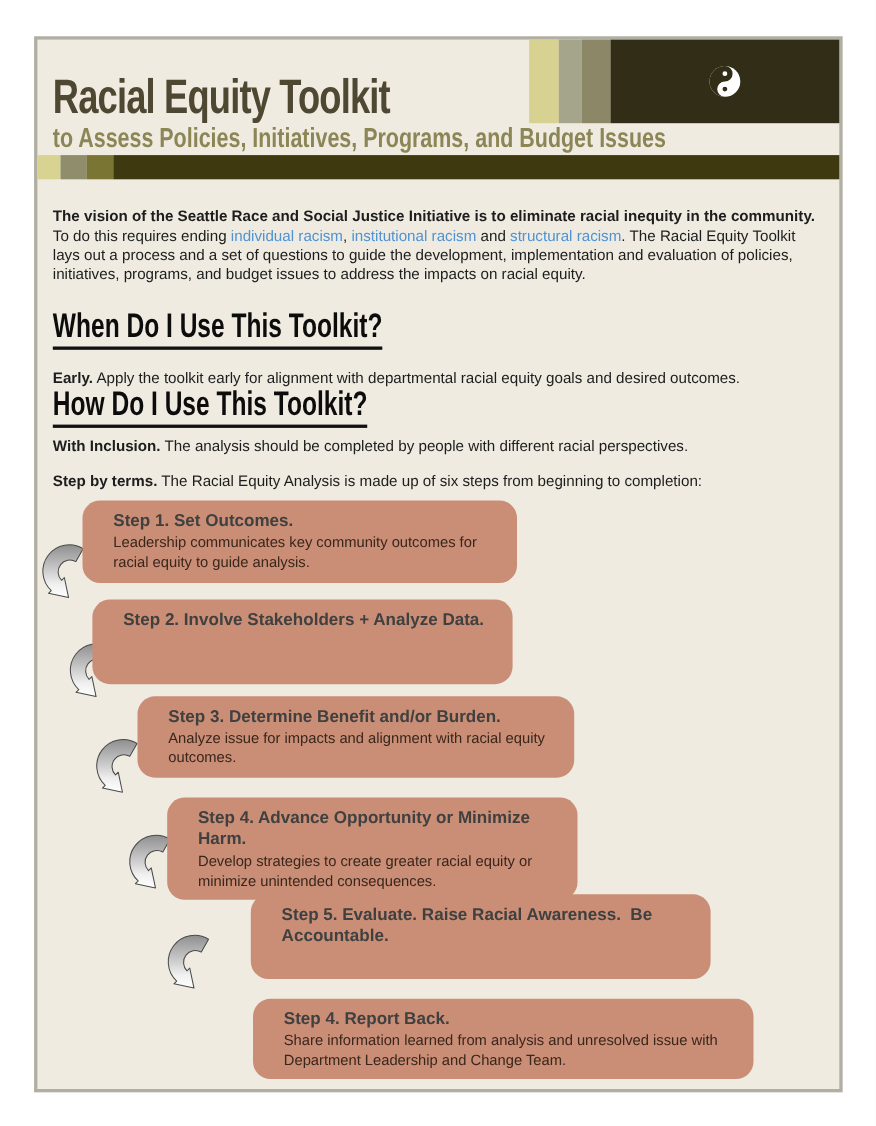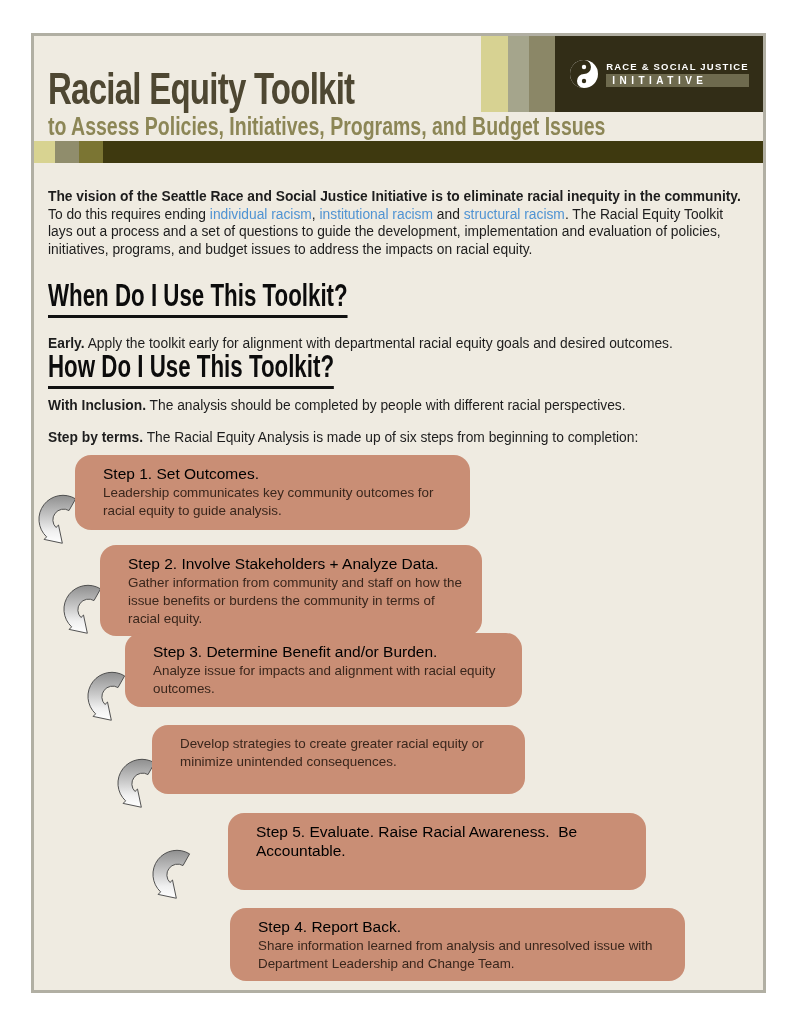--- a/index.html
+++ b/index.html
@@ -30,21 +30,21 @@
   .st-dark  { flex:1; height:22px; background:#3e390f; }
   
   .para { position:absolute; left:14px; width:702px; font-size:13.8px; line-height:17.6px; color:#1d1d1d; }
   .para a { color:#4f93d3; text-decoration:none; cursor:pointer; }
   .sec-heading { position:absolute; left:14px; white-space:nowrap; }
   .sec-heading span { display:inline-block; font-size:31px; font-weight:bold; color:#0c0c0c;
                       transform:scaleX(0.72); transform-origin:left;
                       border-bottom:3px solid #111; padding-bottom:1px; letter-spacing:0px; }
   
   .step-box { position:absolute; background:#c98e75; border-radius:16px; padding:9px 12px 8px 28px; }
-  .step-title { font-size:15.5px; font-weight:normal; color:#000000; white-space:pre-wrap; line-height:1.25; }
+  .step-title { font-size:15.5px; font-weight:bold; color:#404040; white-space:pre-wrap; line-height:1.25; }
   .step-desc  { font-size:13.4px; color:#3a261c; line-height:1.34; margin-top:1px; }
   .arrow { position:absolute; width:48px; height:78px; z-index:0; }
   .step-box { z-index:1; }
 </style>
 </head>
 <body>
 
 <svg width="0" height="0" style="position:absolute" aria-hidden="true">
   <defs>
     <linearGradient id="arrowGrad" x1="0" y1="0" x2="0" y2="1">
@@ -62,24 +62,20 @@
     <div class="hb hb-pale"></div>
     <div class="hb hb-sage"></div>
     <div class="hb hb-olive"></div>
     <div class="hb hb-dark">
       <svg class="logo-mark" width="30" height="30" viewBox="0 0 30 30">
         <circle cx="15" cy="15" r="14" fill="#ffffff"></circle>
         <path d="M15,1 A14,14 0 0 0 15,29 A7,7 0 0 1 15,15 A7,7 0 0 0 15,1 Z" fill="#322d17"></path>
         <circle cx="15" cy="8" r="2.2" fill="#ffffff"></circle>
         <circle cx="15" cy="22" r="2.2" fill="#322d17"></circle>
       </svg>
-      <div class="logo-text">
-        <span class="logo-line1">RACE &amp; SOCIAL JUSTICE</span>
-        <span class="logo-line2">INITIATIVE</span>
-      </div>
     </div>
   </div>
 
   <div class="doc-title">Racial Equity Toolkit</div>
   <div class="doc-subtitle">to Assess Policies, Initiatives, Programs, and Budget Issues</div>
 
   <div class="stripe">
     <div class="st-pale"></div>
     <div class="st-sage"></div>
     <div class="st-olive"></div>
@@ -112,29 +108,29 @@
       <path d="M66,9 A40,40 0 0 0 17.7,72.3 L13.5,76.5 L43.9,82.9 L37.5,52.5 L33.3,56.7 A18,18 0 0 1 55,28.4 Z" fill="url(#arrowGrad)" stroke="#4a4a4a" stroke-width="1.6" stroke-linejoin="round"></path>
     </svg>
   <svg class="arrow" style="left:116px;top:802px;" viewBox="0 0 80 95">
       <path d="M66,9 A40,40 0 0 0 17.7,72.3 L13.5,76.5 L43.9,82.9 L37.5,52.5 L33.3,56.7 A18,18 0 0 1 55,28.4 Z" fill="url(#arrowGrad)" stroke="#4a4a4a" stroke-width="1.6" stroke-linejoin="round"></path>
     </svg>
 
   <div class="step-box" style="left:41px;  top:419px; width:395px; min-height:75px;">
     <div class="step-title">Step 1. Set Outcomes.</div>
     <div class="step-desc">Leadership communicates key community outcomes for racial equity to guide analysis.</div>
   </div>
-  <div class="step-box" style="left:66px;  top:509px; width:382px; min-height:77px;">
+  <div class="step-box" style="left:50px;  top:509px; width:382px; min-height:77px;">
     <div class="step-title">Step 2. Involve Stakeholders + Analyze Data.</div>
-    <div class="step-desc">Gather information from community and staff on how the issue benefits or burdens the community in terms of racial equity.</div>
   </div>
   <div class="step-box" style="left:91px;  top:597px; width:397px; min-height:74px;">
     <div class="step-title">Step 3. Determine Benefit and/or Burden.</div>
     <div class="step-desc">Analyze issue for impacts and alignment with racial equity outcomes.</div>
   </div>
   <div class="step-box" style="left:118px; top:689px; width:373px; min-height:69px;">
+    <div class="step-title">Step 4. Advance Opportunity or Minimize Harm.</div>
     <div class="step-desc">Develop strategies to create greater racial equity or minimize unintended consequences.</div>
   </div>
   <div class="step-box" style="left:158px; top:777px; width:418px; min-height:77px;margin-left:36px;">
     <div class="step-title">Step 5. Evaluate. Raise Racial Awareness.  Be Accountable.</div>
   </div>
   <div class="step-box" style="left:196px; top:872px; width:455px; min-height:70px;">
     <div class="step-title">Step 4. Report Back.</div>
     <div class="step-desc">Share information learned from analysis and unresolved issue with Department Leadership and Change Team.</div>
   </div>
 

